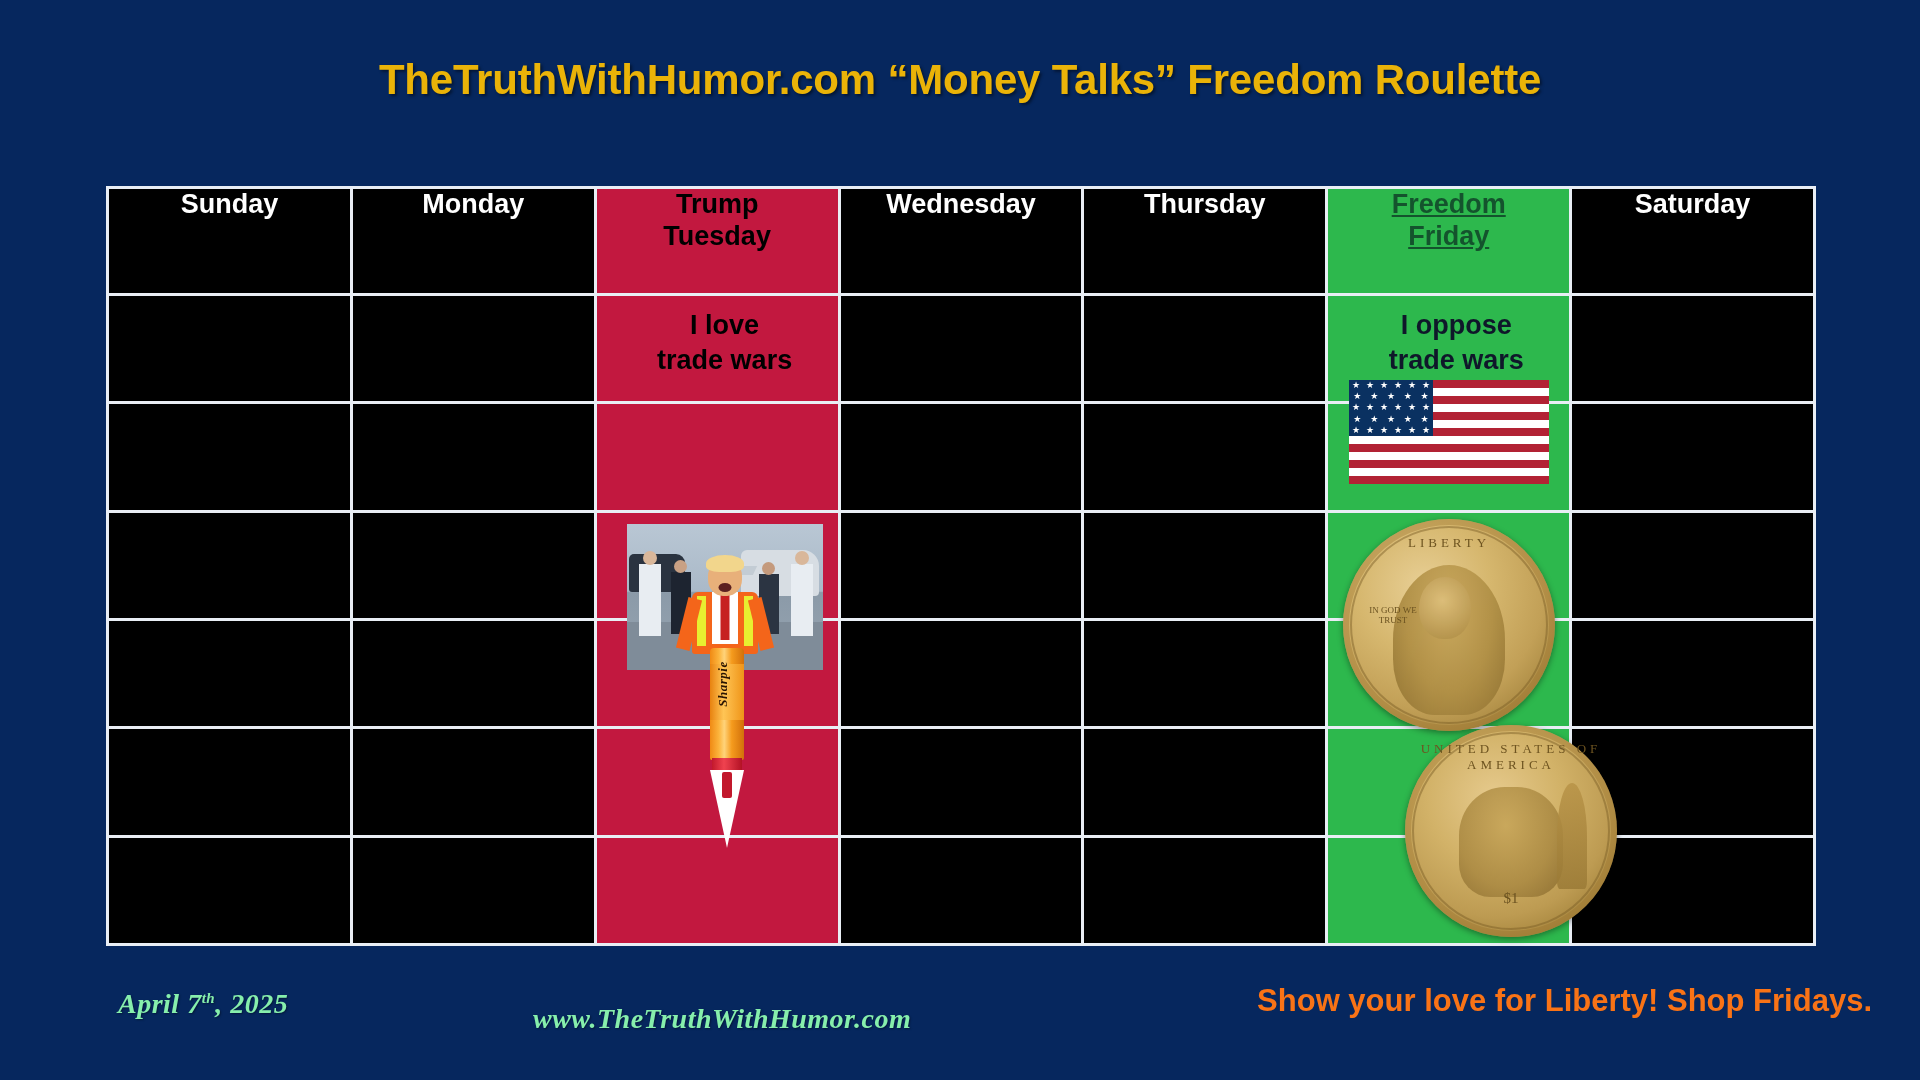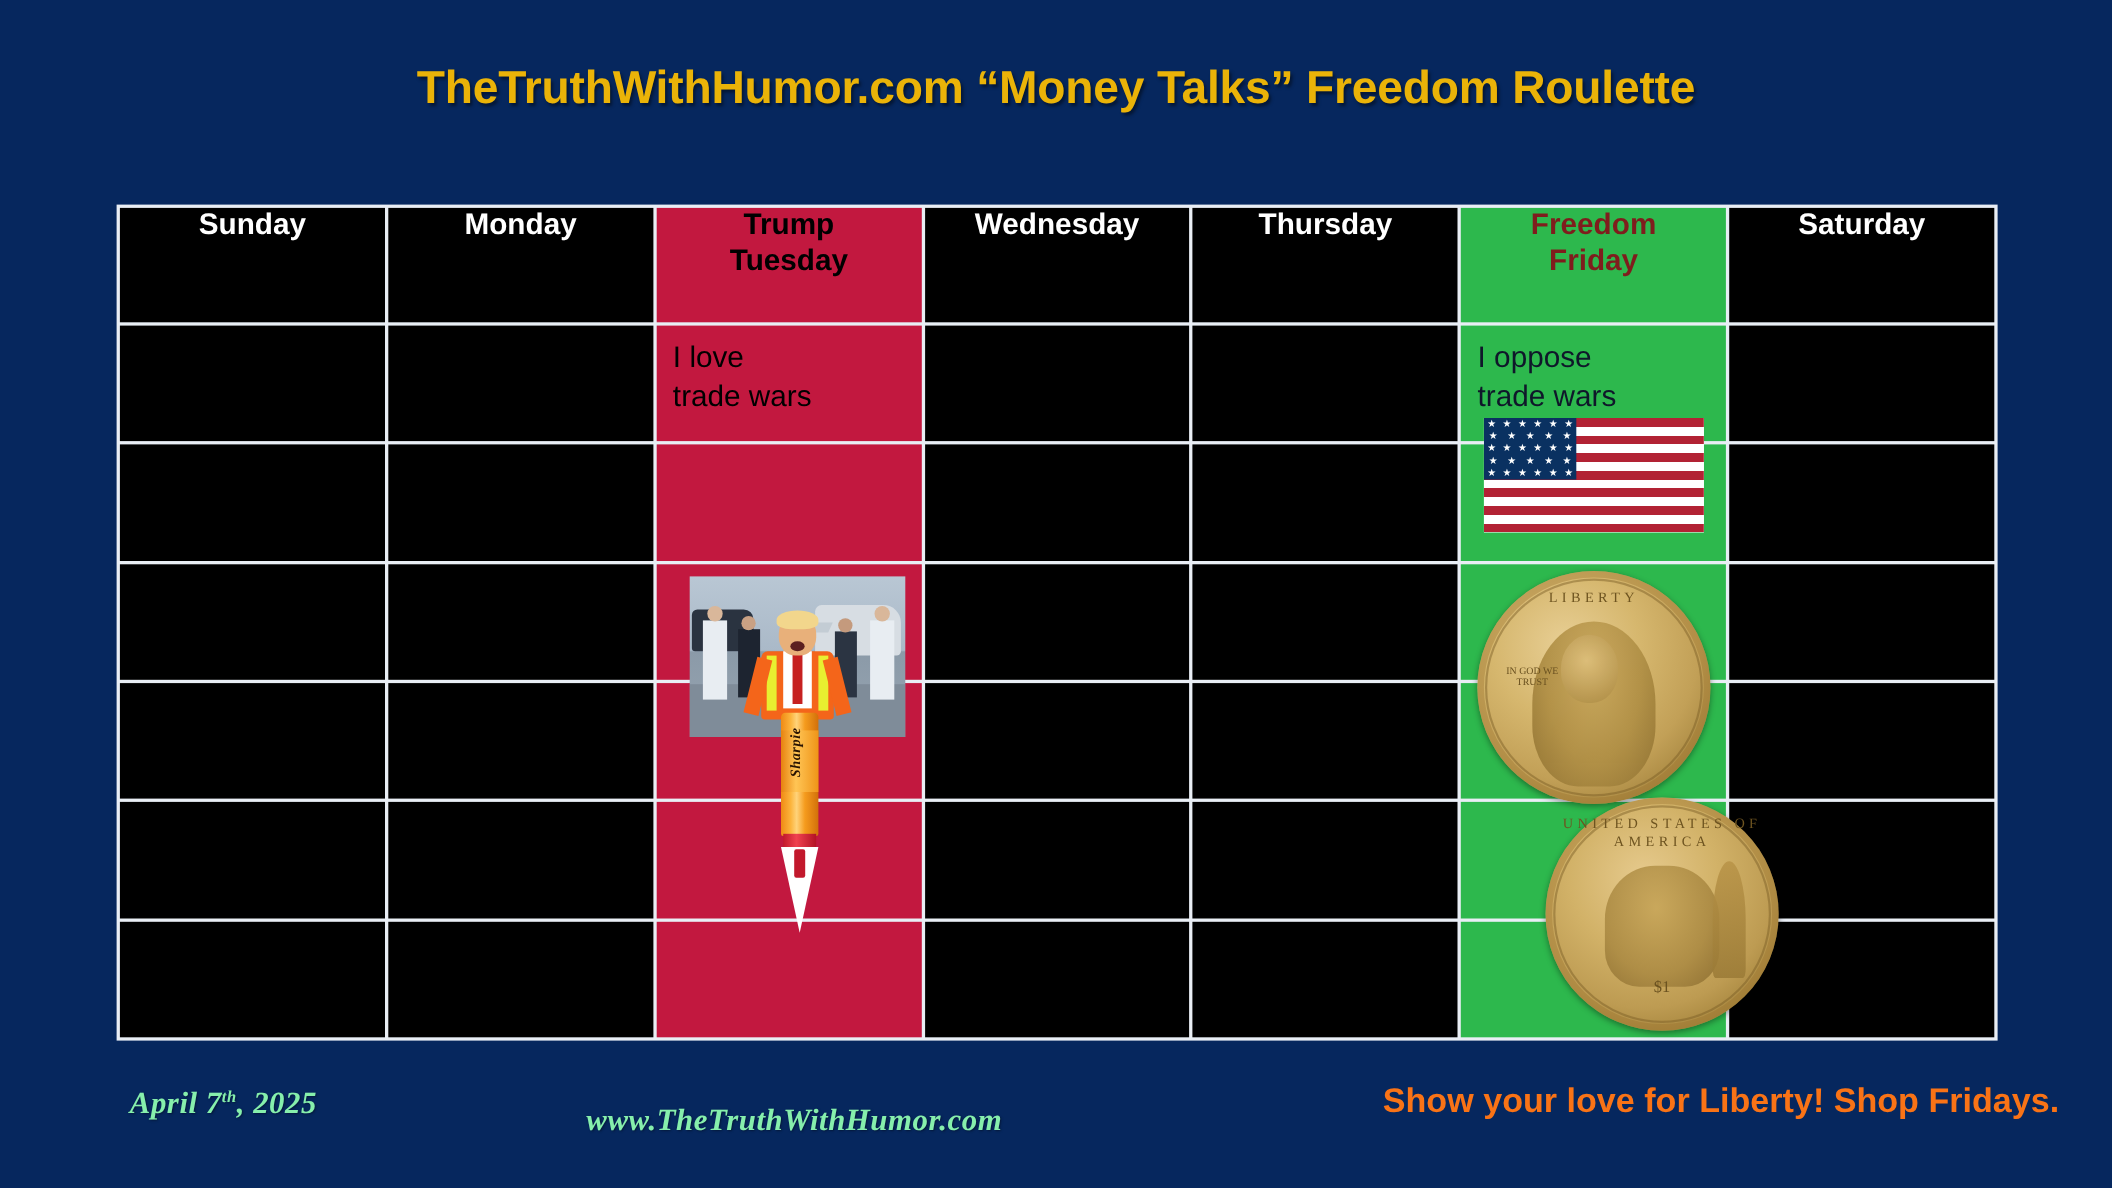--- a/index.html
+++ b/index.html
@@ -56,31 +56,32 @@
     font-weight: bold;
     display: flex;
     flex-direction: column;
     align-items: center;
     justify-content: flex-start;
     padding-bottom: 10px;
     line-height: 1.18;
     box-sizing: border-box;
   }
   .hdr.red   { background: #c2183f; color: #000000; }
-  .hdr.green { background: #2db84d; color: #7f1d1d; }
+  .hdr.green { background: #2db84d; color: #14532d; text-decoration: underline; }
 
   .col-red   { background: #c2183f; }
   .col-green { background: #2db84d; }
 
   .cell-text {
     color: #000000;
     font-size: 27px;
     line-height: 1.3;
+    text-align: center;
     padding-top: 12px;
-    font-weight: normal;
+    font-weight: bold;
     margin-left: 15px;
   }
   .cell-text.white { color: #0f172a; }
 
   
   .overlay { position: absolute; }
 
   
   #trump-photo {
     left: 627px;

